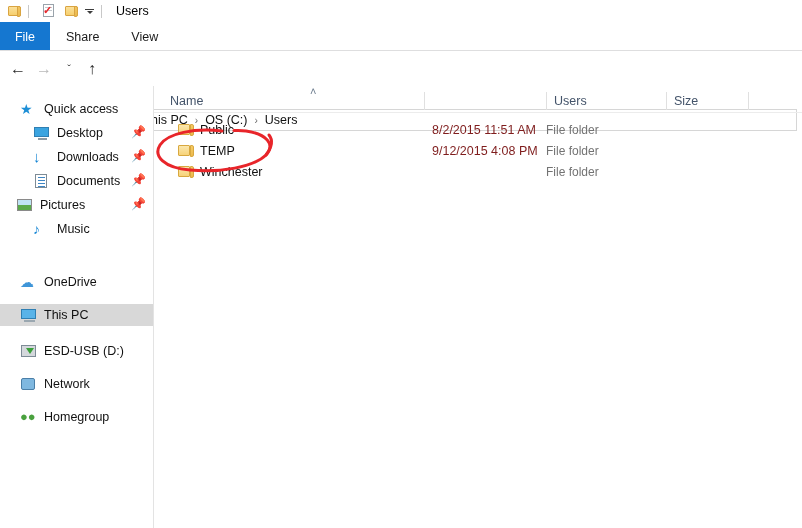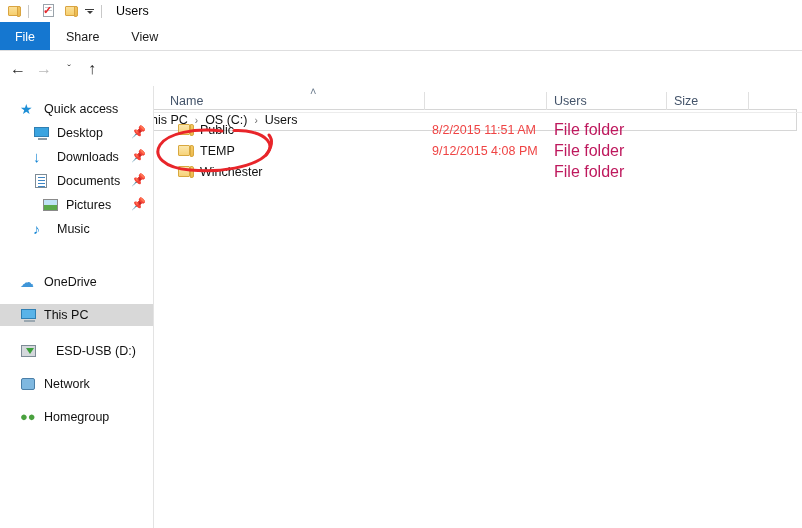--- a/index.html
+++ b/index.html
@@ -399,30 +399,30 @@
     font-size: 12.5px;
     color: #111111;
     white-space: nowrap;
   }
   .f-date {
     position: absolute;
     left: 278px; top: 0;
     height: 21px;
     display: flex; align-items: center;
     font-size: 12.5px;
-    color: #ef4444;
+    color: #7f1d1d;
     white-space: nowrap;
   }
   .f-type {
     position: absolute;
-    left: 400px; top: 0;
+    left: 392px; top: 0;
     height: 21px;
     display: flex; align-items: center;
-    font-size: 16px;
-    color: #be185d;
+    font-size: 12px;
+    color: #737373;
     white-space: nowrap;
   }
   .f-size {
     position: absolute;
     left: 520px; top: 0;
     height: 21px;
     display: flex; align-items: center;
     font-size: 12.5px;
     color: #3d3d3d;
     white-space: nowrap;
@@ -504,21 +504,21 @@
   </div>
 
   <div class="side-item" style="top:84px; padding-left:33px;">
     <span class="side-icon">
         <i class="ic-doc"></i>
       </span>
     <span class="side-label">Documents</span>
     <span class="pin">📌</span>
   </div>
 
-  <div class="side-item" style="top:108px; padding-left:42px;">
+  <div class="side-item" style="top:108px; padding-left:16px;">
     <span class="side-icon">
         <i class="ic-pic"></i>
       </span>
     <span class="side-label">Pictures</span>
     <span class="pin">📌</span>
   </div>
 
   <div class="side-item" style="top:132px; padding-left:33px;">
     <span class="side-icon ic-note">♪</span>
     <span class="side-label">Music</span>
@@ -530,21 +530,21 @@
     <span class="side-label">OneDrive</span>
   </div>
 
   <div class="side-item selected" style="top:218px; padding-left:20px;">
     <span class="side-icon">
         <i class="ic-pc"></i>
       </span>
     <span class="side-label">This PC</span>
   </div>
 
-  <div class="side-item" style="top:254px; padding-left:20px;gap:12px;">
+  <div class="side-item" style="top:254px; padding-left:20px;">
     <span class="side-icon">
         <i class="ic-usb"></i>
       </span>
     <span class="side-label">ESD-USB (D:)</span>
   </div>
 
   <div class="side-item" style="top:287px; padding-left:20px;">
     <span class="side-icon">
         <i class="ic-net"></i>
       </span>

